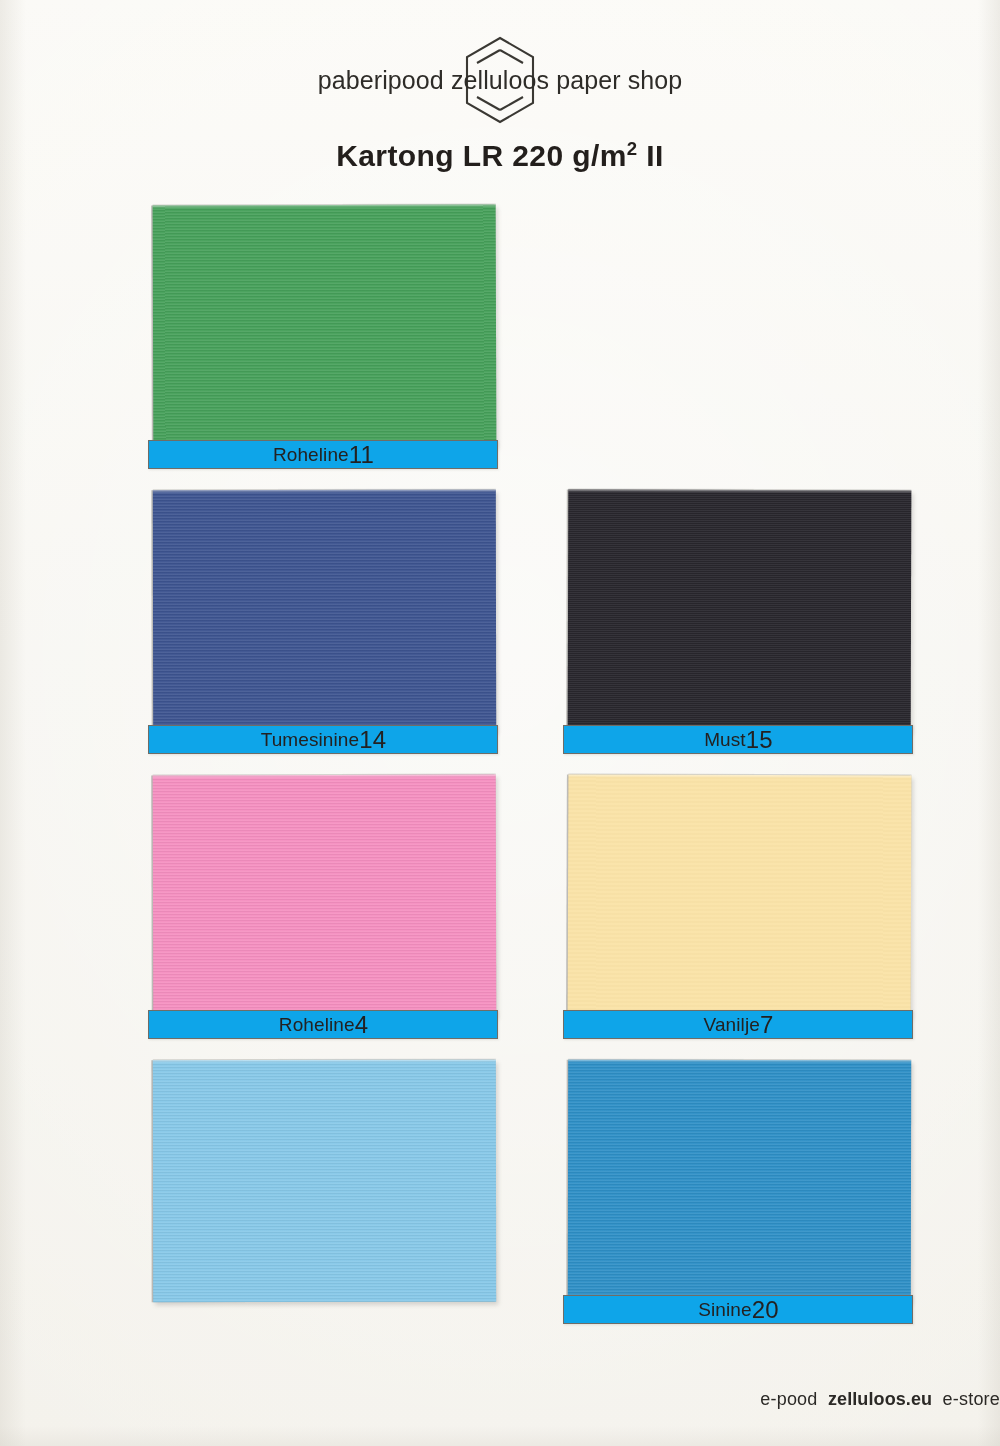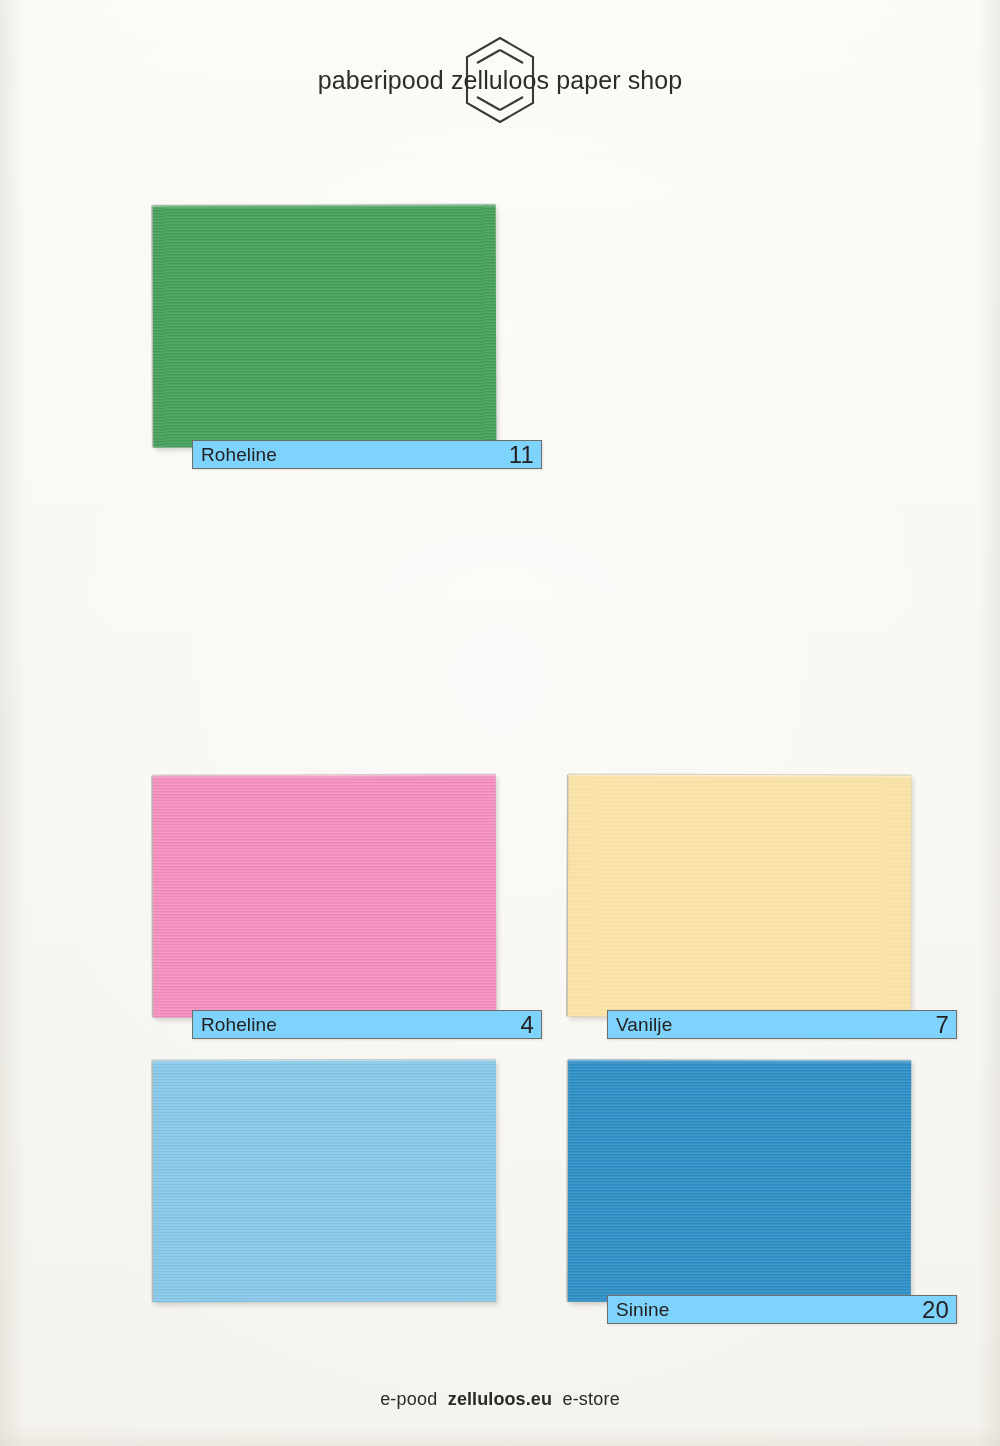--- a/index.html
+++ b/index.html
@@ -164,49 +164,48 @@
   }
 
   
   .label {
     position: absolute;
     left: 0;
     top: 240px;
     width: 350px;
     height: 29px;
     border: 1px solid #6f6d67;
-    background: #7dd3fc;
+    background: #0ea5e9;
     box-sizing: border-box;
     display: flex;
     align-items: center;
-    justify-content: space-between;
+    justify-content: center;
     padding: 0 7px 0 8px;
     box-shadow: 1px 1px 2px rgba(120,118,110,0.16);
-    margin-left: 44px;
   }
   .label .nm {
     font-size: 19px;
     color: #232121;
     line-height: 1;
     letter-spacing: 0.1px;
   }
   .label .no {
     font-size: 24px;
     color: #232121;
     line-height: 1;
     letter-spacing: 0.2px;
   }
 
   
   .footer {
     position: absolute;
     left: 0;
     bottom: 36px;
     width: 1000px;
-    text-align: center;
+    text-align: right;
     font-size: 18px;
     color: #2b2926;
     letter-spacing: 0.2px;
   }
   .footer .dom {
     font-weight: bold;
     letter-spacing: 0.1px;
   }
   .footer span { display: inline-block; }
 </style>
@@ -225,37 +224,58 @@
           <polygon points="38,4 71,23 71,69 38,88 5,69 5,23" fill="none" stroke="#3a3833" stroke-width="2.1"></polygon>
           <line x1="15" y1="29" x2="38" y2="16" stroke="#3a3833" stroke-width="2.1"></line>
           <line x1="38" y1="16" x2="61" y2="29" stroke="#3a3833" stroke-width="2.1"></line>
           <line x1="15" y1="63" x2="38" y2="76" stroke="#3a3833" stroke-width="2.1"></line>
           <line x1="38" y1="76" x2="61" y2="63" stroke="#3a3833" stroke-width="2.1"></line>
         </svg>
       </span>
       <span class="btxt">paberipood </span><span class="btxt">zelluloos</span><span class="btxt"> paper shop</span>
     </div>
 
+    <div class="subtitle">
+      <span>Kartong LR  220 g/m</span><sup>2</sup><span>  II</span>
+    </div>
   </div>
 
   <div class="grid">
 
     <div class="row">
       <div class="cell left">
         <div class="chip" style="background-color: rgb(70, 160, 90); transform: rotate(-0.18deg);">
             <span class="lip"></span>
           </div>
         <div class="label">
           <span class="nm">Roheline</span>
           <span class="no">11</span>
         </div>
       </div>
     </div>
 
     <div class="row">
+      <div class="cell left">
+        <div class="chip" style="background-color: rgb(61, 84, 144); transform: rotate(-0.1deg);">
+            <span class="lip"></span>
+          </div>
+        <div class="label">
+          <span class="nm">Tumesinine</span>
+          <span class="no">14</span>
+        </div>
+      </div>
+      <div class="cell right">
+        <div class="chip dark" style="background-color: rgb(43, 41, 48); transform: rotate(0.16deg);">
+            <span class="lip"></span>
+          </div>
+        <div class="label">
+          <span class="nm">Must</span>
+          <span class="no">15</span>
+        </div>
+      </div>
     </div>
 
     <div class="row">
       <div class="cell left">
         <div class="chip" style="background-color: rgb(245, 143, 192); transform: rotate(-0.14deg);">
             <span class="lip"></span>
           </div>
         <div class="label">
           <span class="nm">Roheline</span>
           <span class="no">4</span>

